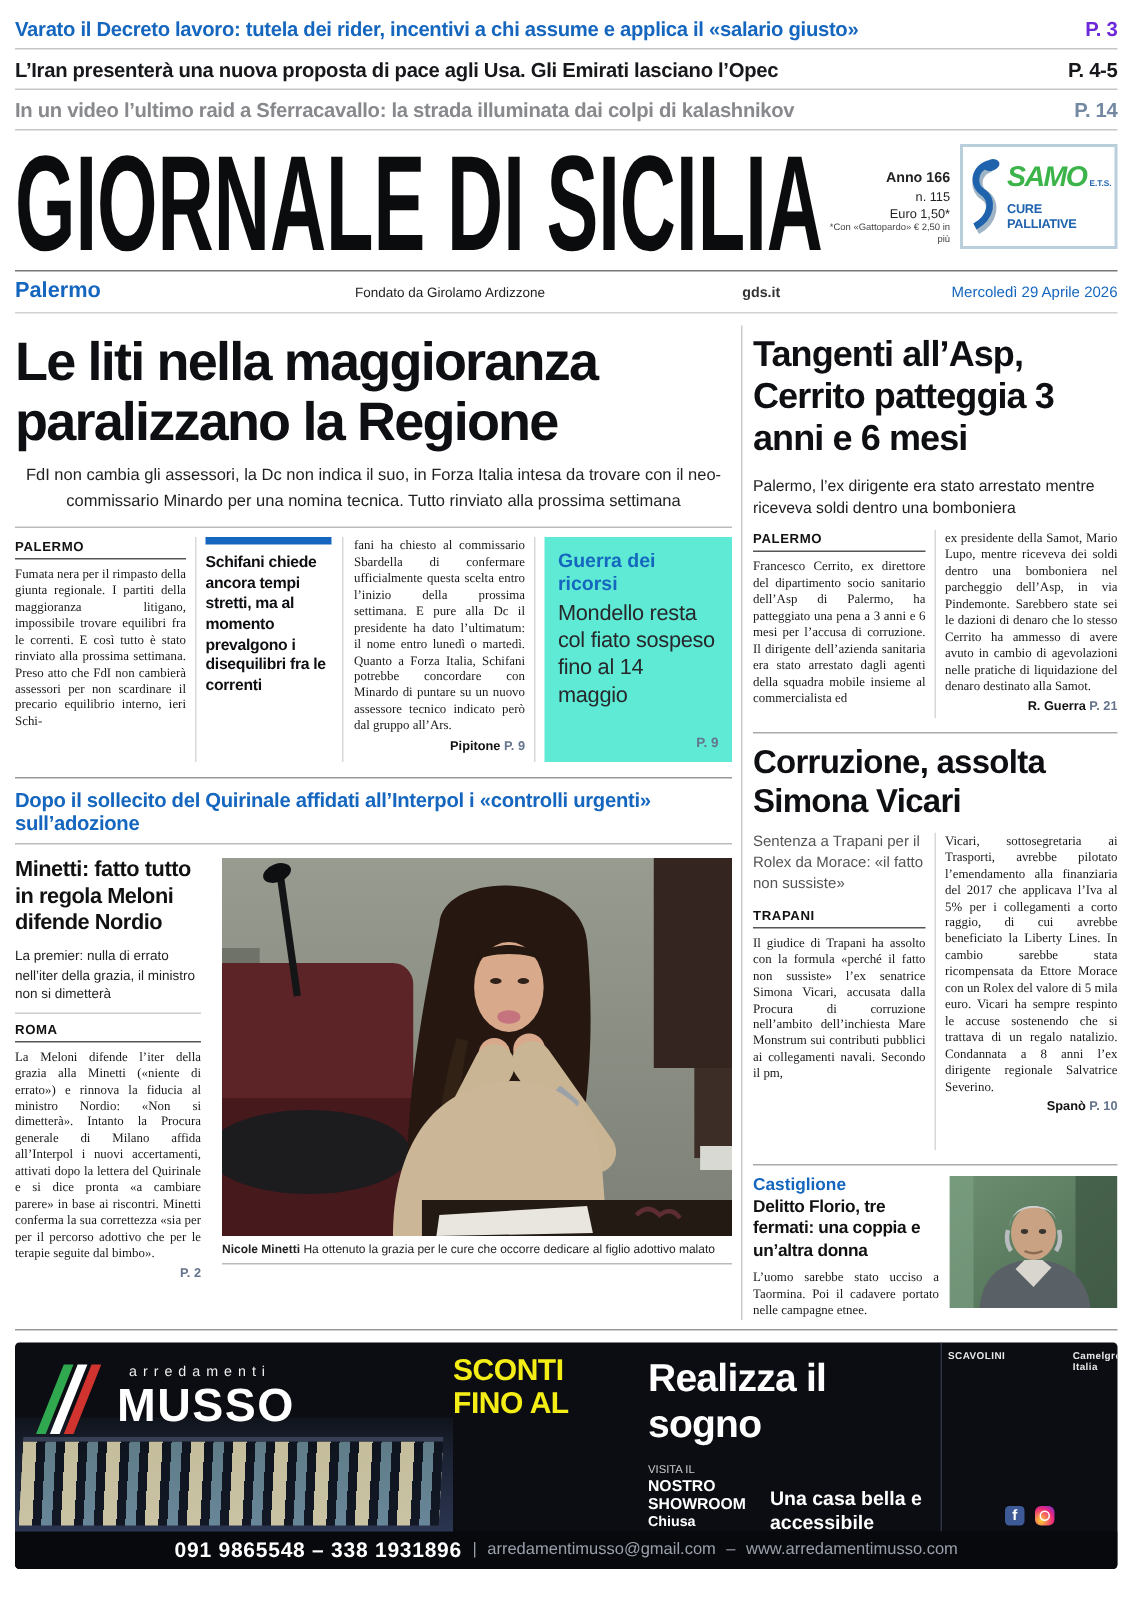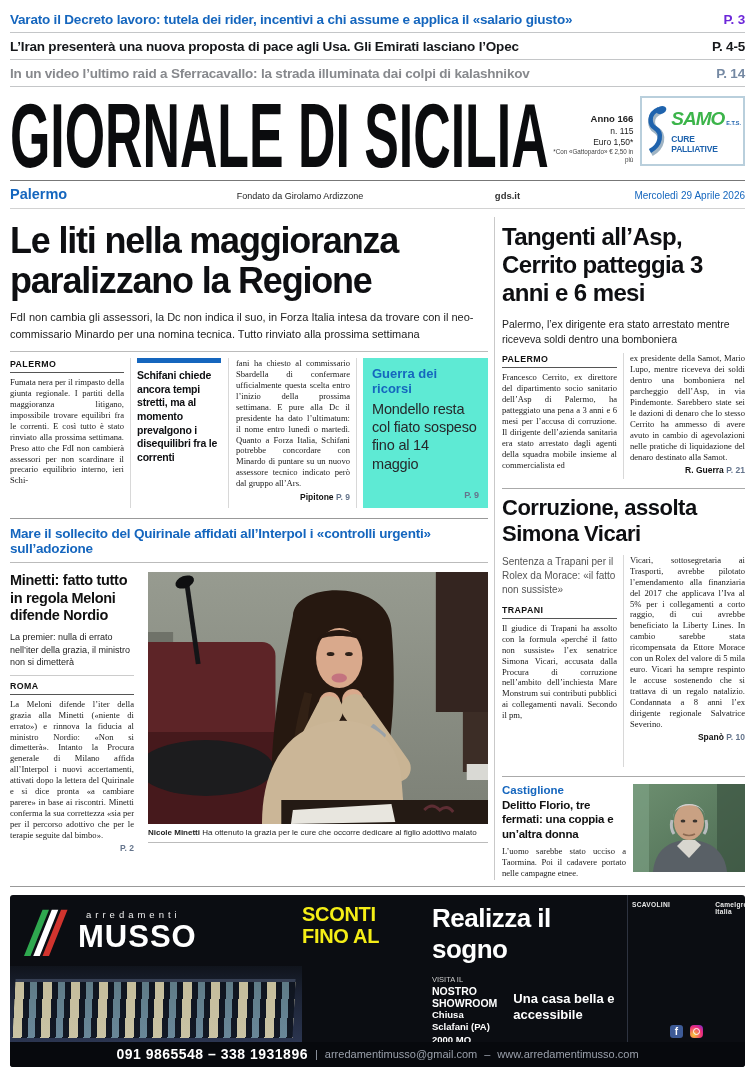--- a/index.html
+++ b/index.html
@@ -40,21 +40,21 @@
   .dl-date{flex:0 0 170px;text-align:right;font-size:10px;color:#1566be;}
 
   
   .main{display:flex;margin-top:2px;}
   .left-col{width:478px;}
   .vdiv{width:1px;background:#c9c9c9;margin:6px 7px 0 6px;}
   .right-col{flex:1;min-width:0;}
 
   .lead-h{font-size:36px;line-height:1.1;font-weight:800;letter-spacing:-1.2px;
           color:#0e0f12;margin:10px 0 9px;}
-  .lead-stand{font-size:11px;line-height:1.5;color:#222;margin:0 0 9px;}
+  .lead-stand{font-size:11px;line-height:1.5;color:#222;margin:0 0 9px;text-align:center;}
   .lead-cols{display:flex;border-top:1px solid #bbb;padding-top:6px;height:150px;overflow:hidden;}
   .tcol{width:114px;padding-right:6px;margin-right:6px;border-right:1px solid #d8d8d8;
         display:flex;flex-direction:column;}
   .section-label{font-size:8.8px;font-weight:700;letter-spacing:.4px;color:#111;
                  border-bottom:1px solid #555;padding:1px 0 3px;margin-bottom:4px;}
   .serif{font-family:"Liberation Serif",serif;font-size:8.6px;line-height:1.27;
          text-align:justify;color:#191919;}
   .quote{width:84px;padding-right:7px;margin-right:7px;border-right:1px solid #d8d8d8;}
   .quote-bar{height:5px;background:#1566be;margin-bottom:6px;}
   .quote-text{font-size:10.5px;font-weight:800;line-height:1.3;color:#0e0f12;letter-spacing:-0.2px;}
@@ -90,21 +90,21 @@
   .v-stand{font-size:10px;color:#555;line-height:1.4;margin-bottom:7px;}
   .cast{display:flex;margin-top:7px;height:96px;overflow:hidden;}
   .cast-text{flex:1;padding-right:7px;display:flex;flex-direction:column;}
   .cast-kicker{color:#1566be;font-weight:800;font-size:11.5px;margin-bottom:2px;}
   .cast-h{font-size:11.5px;font-weight:800;line-height:1.25;margin-bottom:5px;letter-spacing:-0.2px;}
   .cast-photo{width:112px;height:88px;}
 
   .bottom-rule{border-top:1px solid #999;margin-top:6px;}
 
   
-  .ad{margin-top:8px;background:#0b0d12;height:172px;display:flex;flex-direction:column;
+  .ad{margin-top:8px;background:#0b0d12;height:151px;display:flex;flex-direction:column;
       color:#fff;border-radius:3px;overflow:hidden;}
   .ad-main{flex:1;display:flex;min-height:0;}
   .ad-left{width:292px;position:relative;padding:10px 0 0 14px;box-sizing:border-box;}
   .logo-row{display:flex;align-items:flex-start;position:relative;z-index:2;}
   .musso-text{margin-left:4px;}
   .musso-small{letter-spacing:4px;font-size:9.5px;color:#eee;margin:4px 0 1px 8px;}
   .musso-big{font-size:31px;font-weight:800;color:#fff;letter-spacing:1px;line-height:1;}
   .building{position:absolute;left:0;bottom:0;width:292px;height:76px;
             background:linear-gradient(180deg,#10141c 0%,#1c2334 35%,#2b3550 100%);}
   .windows{position:absolute;left:4px;bottom:4px;width:280px;height:56px;transform:skewX(-3deg);
@@ -217,21 +217,21 @@
           </div>
         </div>
         <div class="graybox">
           <div class="gb-kicker">Guerra dei ricorsi</div>
           <div class="gb-title">Mondello resta col fiato sospeso fino al 14 maggio</div>
           <div class="gb-page">P. 9</div>
         </div>
       </div>
 
       <div class="band-rule"></div>
-      <div class="kicker">Mare il sollecito del Quirinale affidati all’Interpol i «controlli urgenti» sull’adozione</div>
+      <div class="kicker">Dopo il sollecito del Quirinale affidati all’Interpol i «controlli urgenti» sull’adozione</div>
 
       <div class="minetti">
         <div class="m-left">
           <div class="m-h">Minetti: fatto tutto in regola Meloni difende Nordio</div>
           <div class="m-stand">La premier: nulla di errato nell’iter della grazia, il ministro non si dimetterà</div>
           <div class="section-label">ROMA</div>
           <div class="serif">La Meloni difende l’iter della grazia alla Minetti («niente di errato») e rinnova la fiducia al ministro Nordio: «Non si dimetterà». Intanto la Procura generale di Milano affida all’Interpol i nuovi accertamenti, attivati dopo la lettera del Quirinale e si dice pronta «a cambiare parere» in base ai riscontri. Minetti conferma la sua correttezza «sia per per il percorso adottivo che per le terapie seguite dal bimbo».</div>
           <div class="m-page">P. 2</div>
         </div>
         <div class="m-photo">

